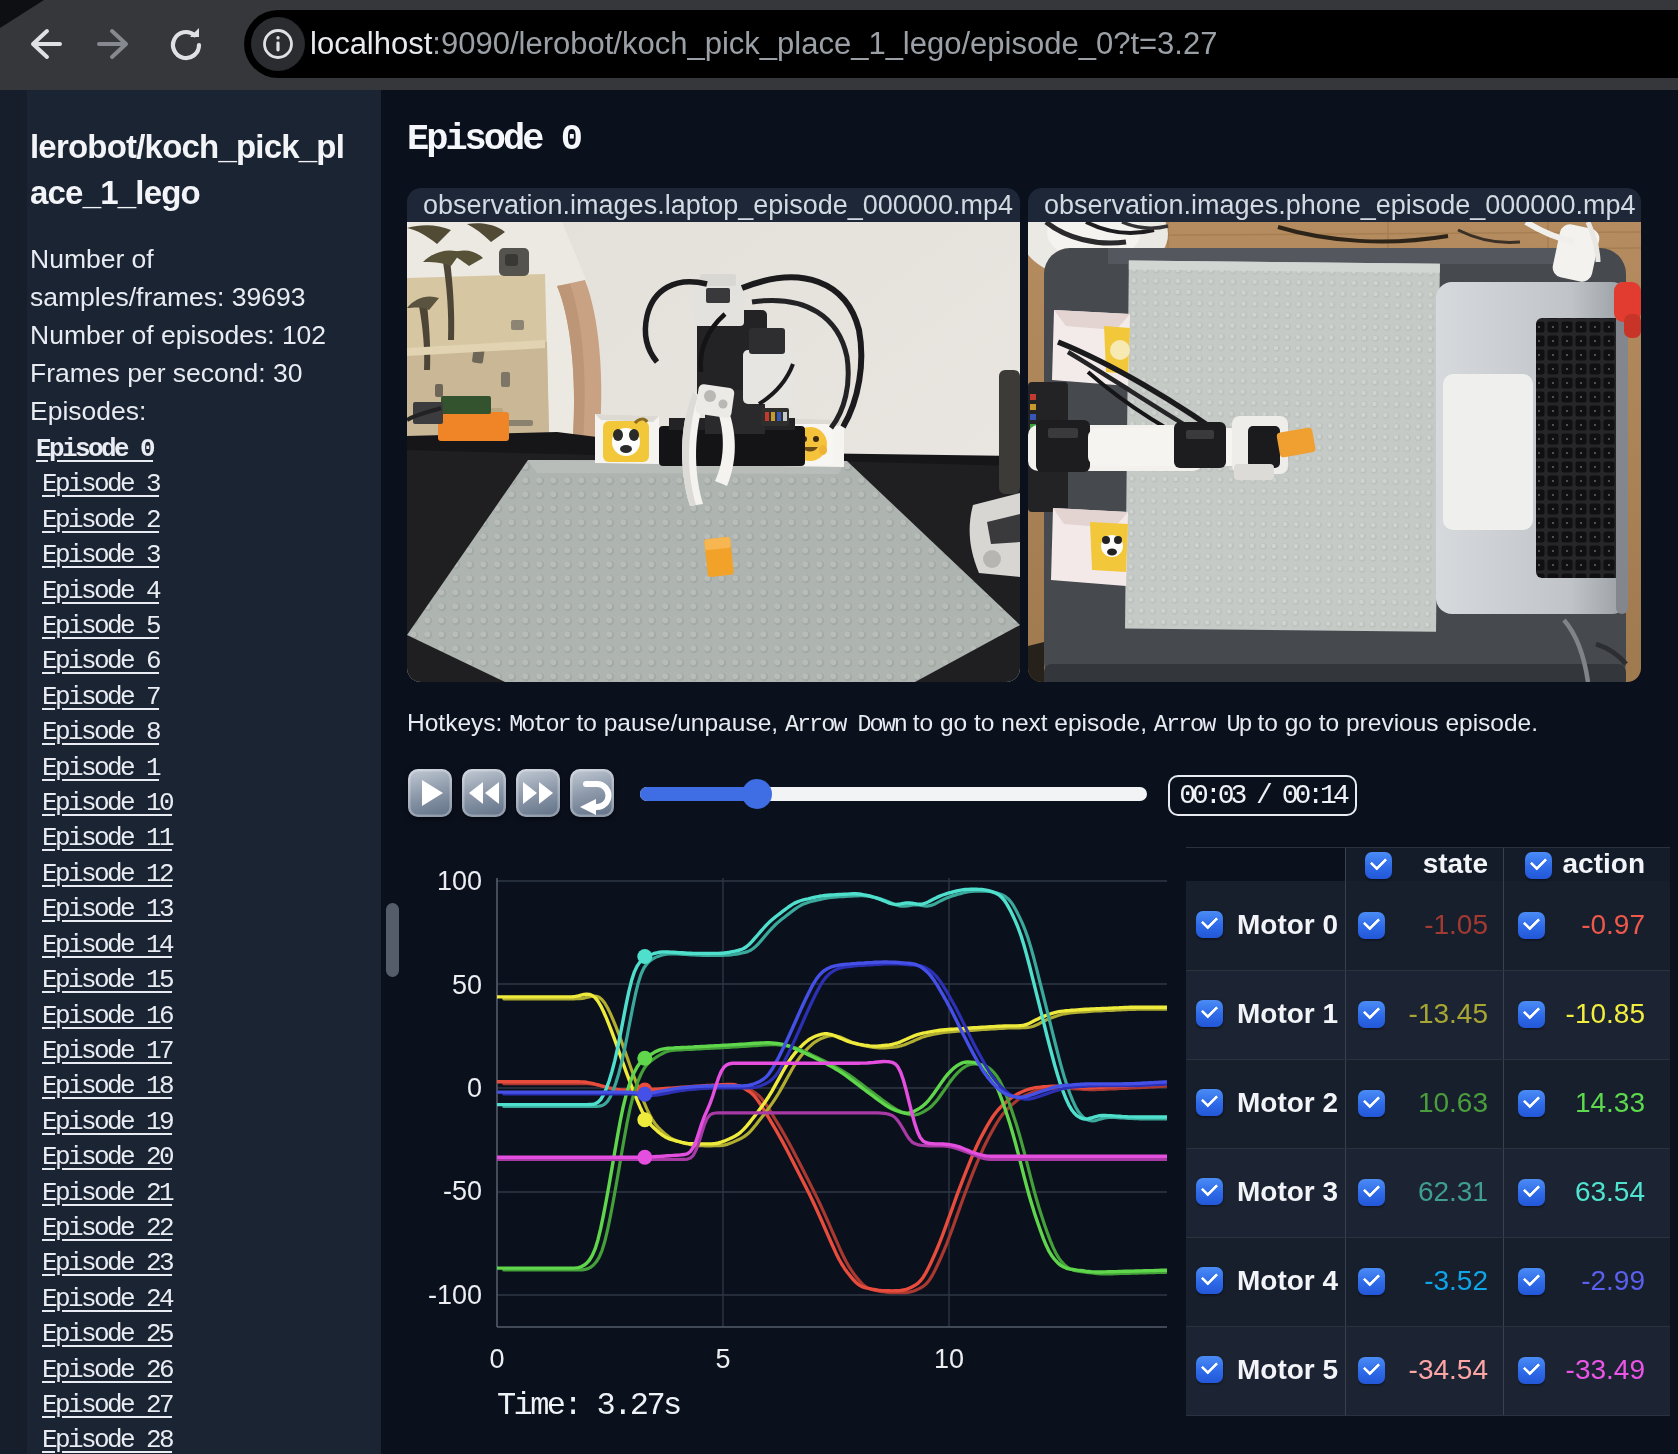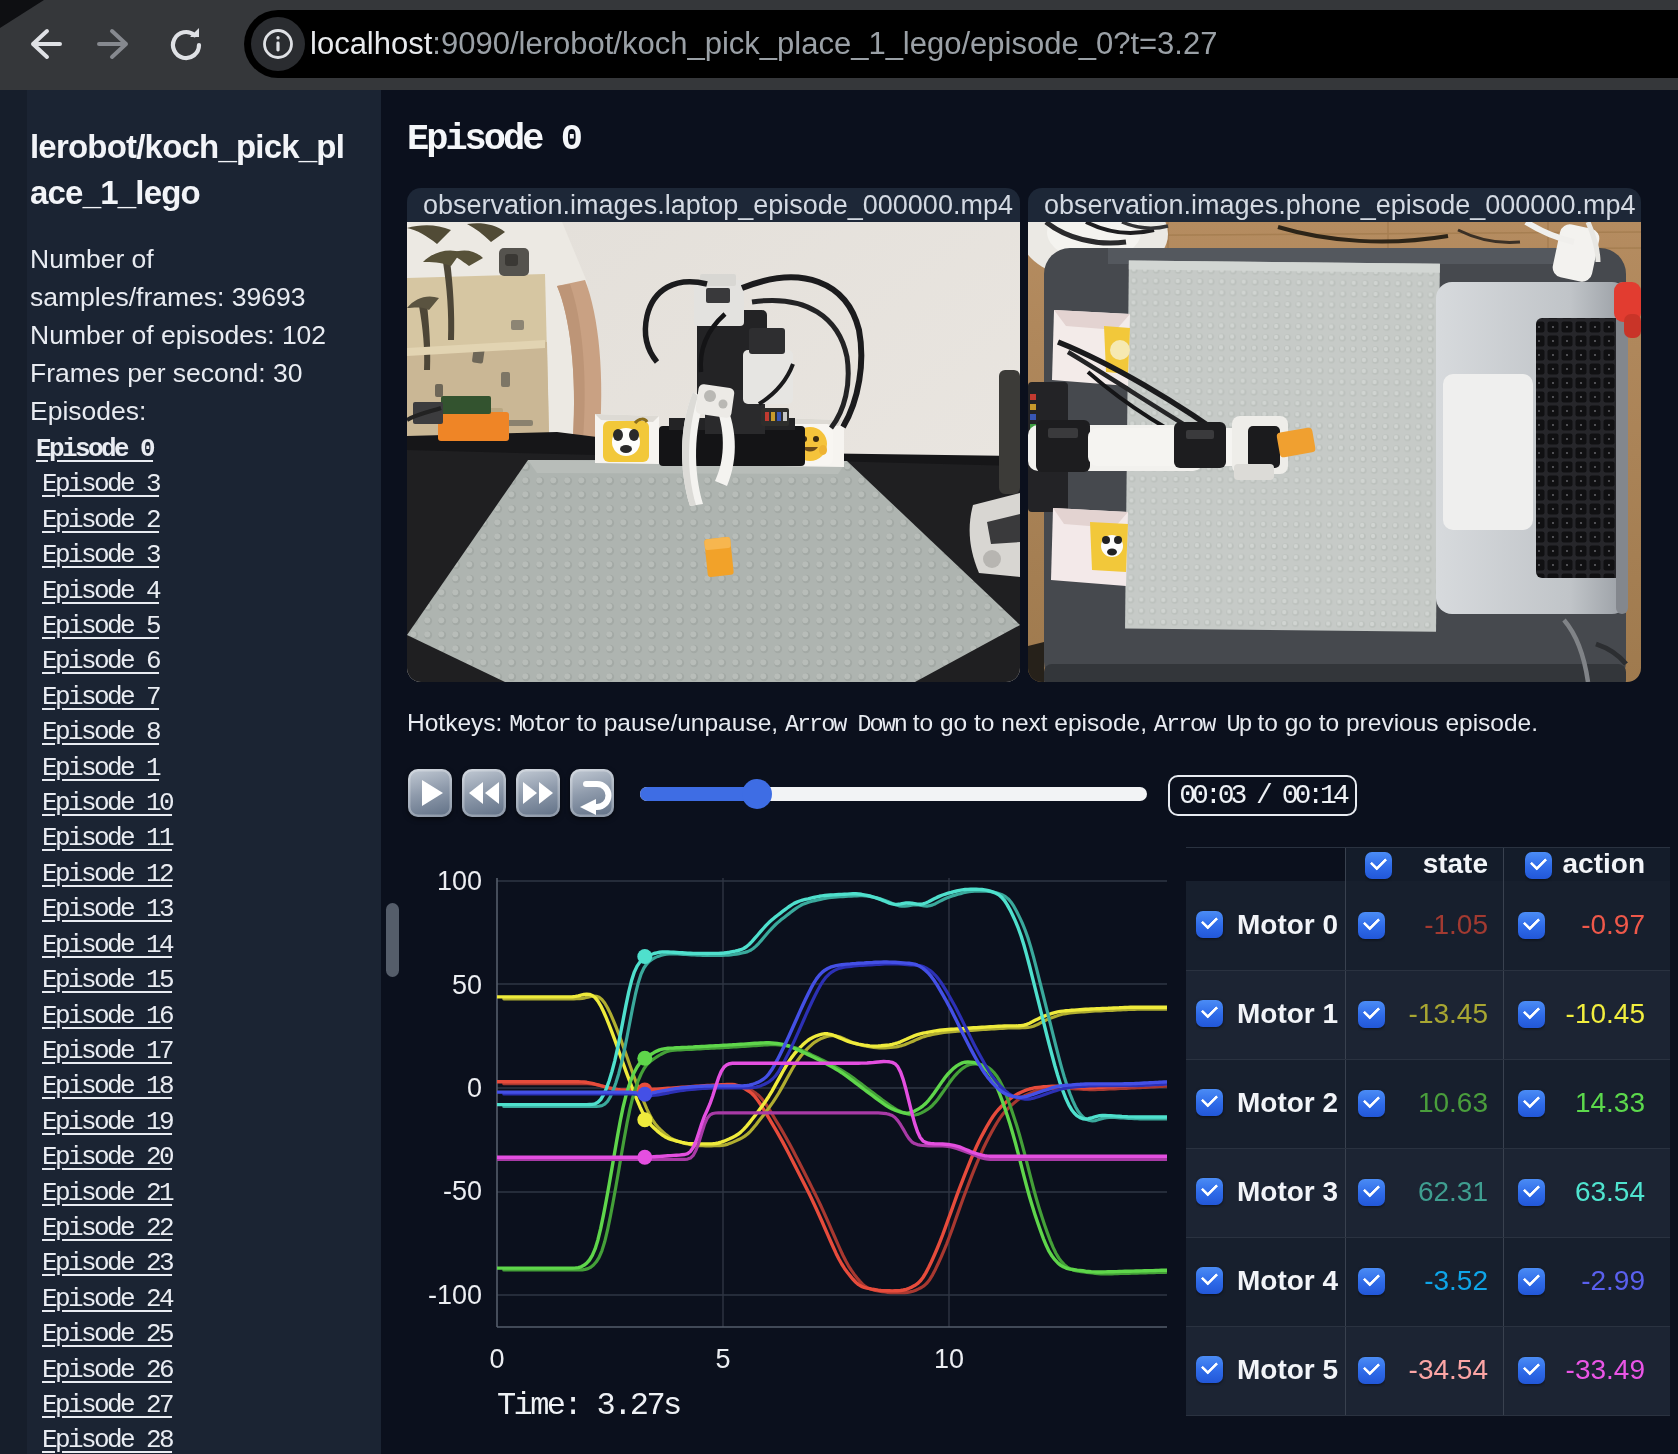--- a/index.html
+++ b/index.html
@@ -413,21 +413,21 @@
     <div class="cell mlabel" style="left:339px;top:1px;width:120px;text-align:right">action</div>
     <div class="cell" style="left:10px;top:62px"><span class="cb"></span><span class="mlabel" style="margin-left:14px">Motor 0</span></div>
     <div class="cell" style="left:172px;top:63px"><span class="cb"></span></div>
     <div class="mval" style="left:202px;top:62px;width:100px;color:#a23a31">-1.05</div>
     <div class="cell" style="left:332px;top:63px"><span class="cb"></span></div>
     <div class="mval" style="left:339px;top:62px;width:120px;color:#ef584a">-0.97</div>
     <div class="cell" style="left:10px;top:151px"><span class="cb"></span><span class="mlabel" style="margin-left:14px">Motor 1</span></div>
     <div class="cell" style="left:172px;top:152px"><span class="cb"></span></div>
     <div class="mval" style="left:202px;top:151px;width:100px;color:#a8a632">-13.45</div>
     <div class="cell" style="left:332px;top:152px"><span class="cb"></span></div>
-    <div class="mval" style="left:339px;top:151px;width:120px;color:#f2ee3e">-10.45</div>
+    <div class="mval" style="left:339px;top:151px;width:120px;color:#f2ee3e">-10.85</div>
     <div class="cell" style="left:10px;top:240px"><span class="cb"></span><span class="mlabel" style="margin-left:14px">Motor 2</span></div>
     <div class="cell" style="left:172px;top:241px"><span class="cb"></span></div>
     <div class="mval" style="left:202px;top:240px;width:100px;color:#4a9e3c">10.63</div>
     <div class="cell" style="left:332px;top:241px"><span class="cb"></span></div>
     <div class="mval" style="left:339px;top:240px;width:120px;color:#5cd94c">14.33</div>
     <div class="cell" style="left:10px;top:329px"><span class="cb"></span><span class="mlabel" style="margin-left:14px">Motor 3</span></div>
     <div class="cell" style="left:172px;top:330px"><span class="cb"></span></div>
     <div class="mval" style="left:202px;top:329px;width:100px;color:#3f9e90">62.31</div>
     <div class="cell" style="left:332px;top:330px"><span class="cb"></span></div>
     <div class="mval" style="left:339px;top:329px;width:120px;color:#4fe4cf">63.54</div>

